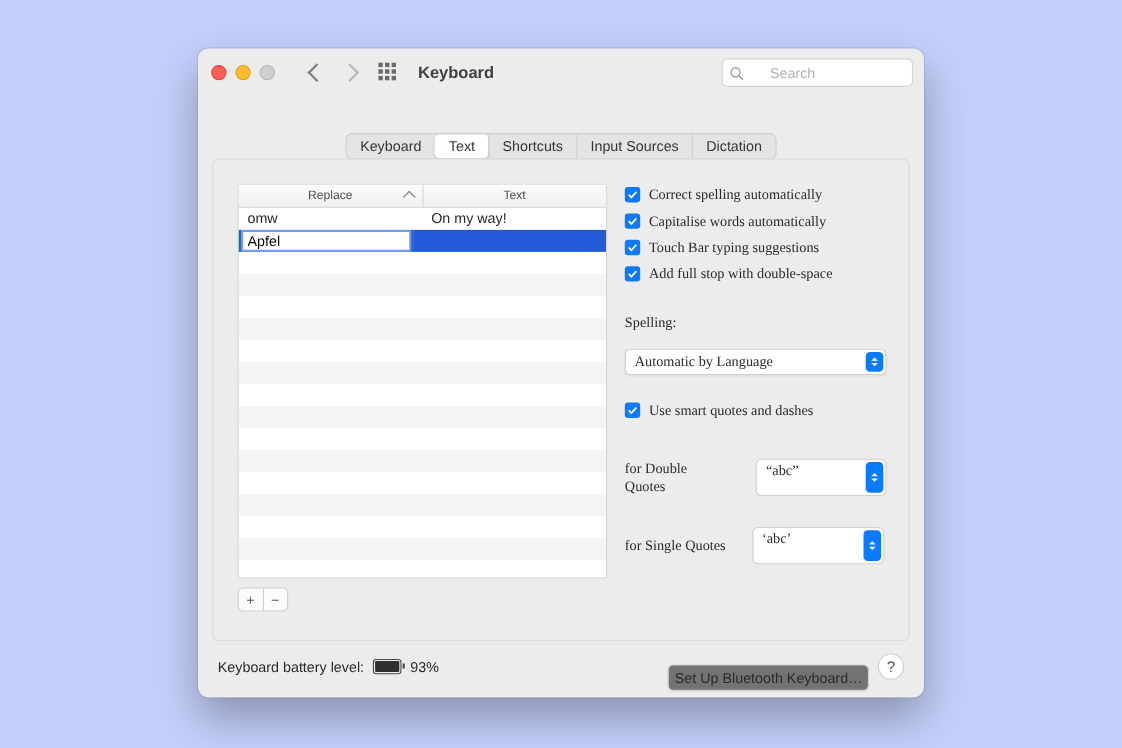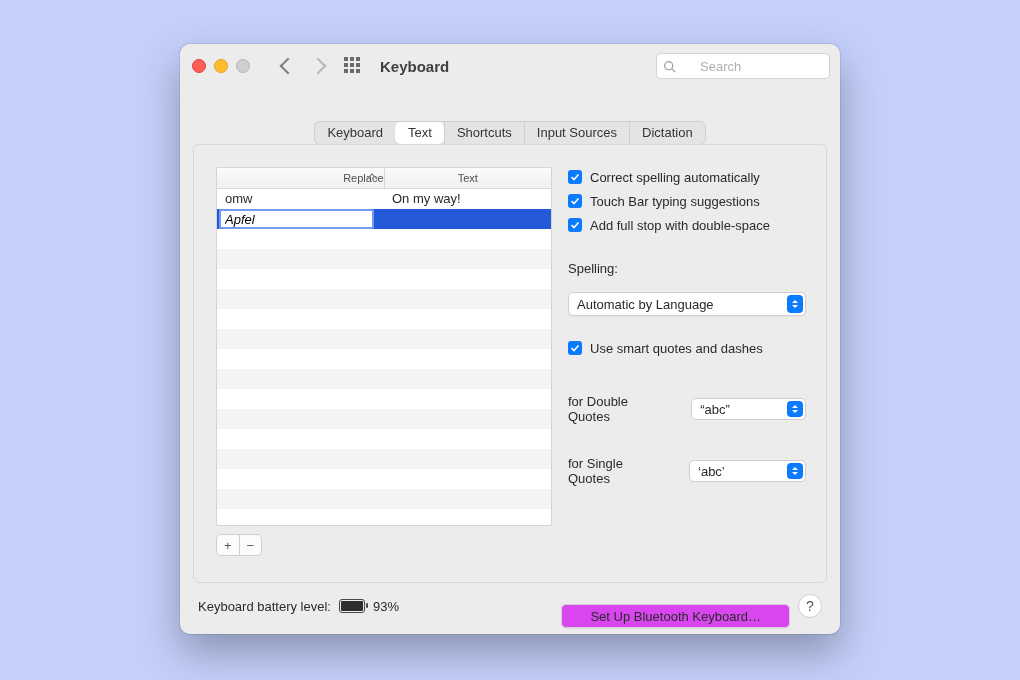--- a/index.html
+++ b/index.html
@@ -83,33 +83,33 @@
     position:absolute;
     left:13px; right:13px;
     top:100px;
     bottom:51px;
     background:#ececec;
     border:1px solid #d8d8d8;
     border-radius:6px;
   }
   .cols { display:flex; height:100%; }
   .leftcol { width:350px; padding:22px 0 0 22px; display:flex; flex-direction:column;}
-  .rightcol { flex:1; padding:20px 20px 0 16px; }
+  .rightcol { flex:1; padding:20px 20px 0 16px;font-family:Liberation Serif, serif; }
 
   
   .tablebox {
     border:1px solid #d4d4d4;
     background:#fff;
     height:357px;
     display:flex; flex-direction:column;
     border-radius:2px;
   }
   .thead { display:flex; height:20px; background:linear-gradient(#fbfbfb,#f0f0f0); border-bottom:1px solid #d8d8d8; font-size:11px; color:#4f4f4f;}
   .th { flex:1; display:flex; align-items:center; justify-content:center; position:relative;}
-  .th:first-child{border-right:1px solid #d8d8d8;justify-content:flex-end;}
+  .th:first-child{border-right:1px solid #d8d8d8;}
   .sortchev { position:absolute; right:8px; width:7px; height:7px; border-right:1px solid #7a7a7a; border-bottom:1px solid #7a7a7a; transform:rotate(-135deg); top:7px;}
   .tbody { flex:1; overflow:hidden; position:relative;}
   .trow { display:flex; height:20px; font-size:13px;}
   .trow .td { flex:1; padding:0 8px; line-height:20px; overflow:hidden; white-space:nowrap;}
   .trow:nth-child(even){background:#f4f4f4;}
   .trow.selected { background:#2459d9; color:#fff;}
   .editing-cell {
     position:relative;
     padding:0 !important;
   }
@@ -125,21 +125,20 @@
     left:2px; right:2px; top:0; bottom:0;
     background:#fff;
     border:2px solid #6f9cf0;
     padding:0 4px;
     font-size:13px;
     font-family:inherit;
     outline:none;
     color:#000;
     z-index:2;
     border-radius:1px;
-    font-style:italic;
   }
   .addremove{
     margin-top:8px;
     width:44px; height:20px;
     display:flex;
     border:1px solid #cfcfcf;
     border-radius:5px;
     background:#fbfbfb;
   }
   .addremove div{flex:1;display:flex;align-items:center;justify-content:center;font-size:13px;color:#5a5a5a;}
@@ -171,34 +170,34 @@
   .arrowbtn::before,.arrowbtn::after{
     content:"";width:0;height:0;border-left:3px solid transparent;border-right:3px solid transparent;
   }
   .arrowbtn::before{border-bottom:3px solid #fff;margin-bottom:2px;}
   .arrowbtn::after{border-top:3px solid #fff;}
   .gap{height:20px;}
   .quote-row{display:flex;align-items:center;gap:24px;height:26px;font-size:13px;margin-top:36px;}
   .popup-small{
     position:relative;
     width:88px;height:20px;background:#fff;border:1px solid #cfcfcf;border-radius:5px;
-    padding:0 22px 0 8px;display:flex;align-items:center;
+    padding:0 22px 12px 8px;display:flex;align-items:center;
   }
 
   
   .footer{
     position:absolute;left:18px;right:18px;bottom:13px;height:30px;
     display:flex;align-items:center;font-size:13px;
   }
   .batt{display:flex;align-items:center;gap:8px;}
   .batt-icon{width:24px;height:12px;border:1px solid #4a4a4a;border-radius:3px;position:relative;}
   .batt-icon::after{content:"";position:absolute;right:-4px;top:3px;width:2px;height:5px;background:#4a4a4a;border-radius:1px;}
   .batt-fill{position:absolute;left:1px;top:1px;bottom:1px;width:93%;background:#2f2f2f;border-radius:1px;}
   .btn{
-    height:22px;padding:0 28px;background:#d946ef;border:1px solid #cfcfcf;border-radius:5px;
+    height:22px;padding:0 5px;background:#737373;border:1px solid #cfcfcf;border-radius:5px;
     display:flex;align-items:center;font-size:13px;box-shadow:0 1px 1px rgba(0,0,0,.05);margin-top:20px;
   }
   .help{width:22px;height:22px;border:1px solid #cfcfcf;border-radius:50%;background:#fff;display:flex;align-items:center;justify-content:center;font-size:14px;color:#555;margin-left:8px;}
 </style>
 </head>
 <body>
 
 <div class="window">
 
   <div class="toolbar">
@@ -345,20 +344,28 @@
               </svg>
             </div>
           <span>Correct spelling automatically</span>
         </div>
         <div class="chk-row">
           <div class="chk">
               <svg width="10" height="10" viewBox="0 0 10 10">
                 <polyline points="1.5,5 4,7.5 8.5,2.5" fill="none" stroke="#fff" stroke-width="1.6"></polyline>
               </svg>
             </div>
+          <span>Capitalise words automatically</span>
+        </div>
+        <div class="chk-row">
+          <div class="chk">
+              <svg width="10" height="10" viewBox="0 0 10 10">
+                <polyline points="1.5,5 4,7.5 8.5,2.5" fill="none" stroke="#fff" stroke-width="1.6"></polyline>
+              </svg>
+            </div>
           <span>Touch Bar typing suggestions</span>
         </div>
         <div class="chk-row">
           <div class="chk">
               <svg width="10" height="10" viewBox="0 0 10 10">
                 <polyline points="1.5,5 4,7.5 8.5,2.5" fill="none" stroke="#fff" stroke-width="1.6"></polyline>
               </svg>
             </div>
           <span>Add full stop with double-space</span>
         </div>

